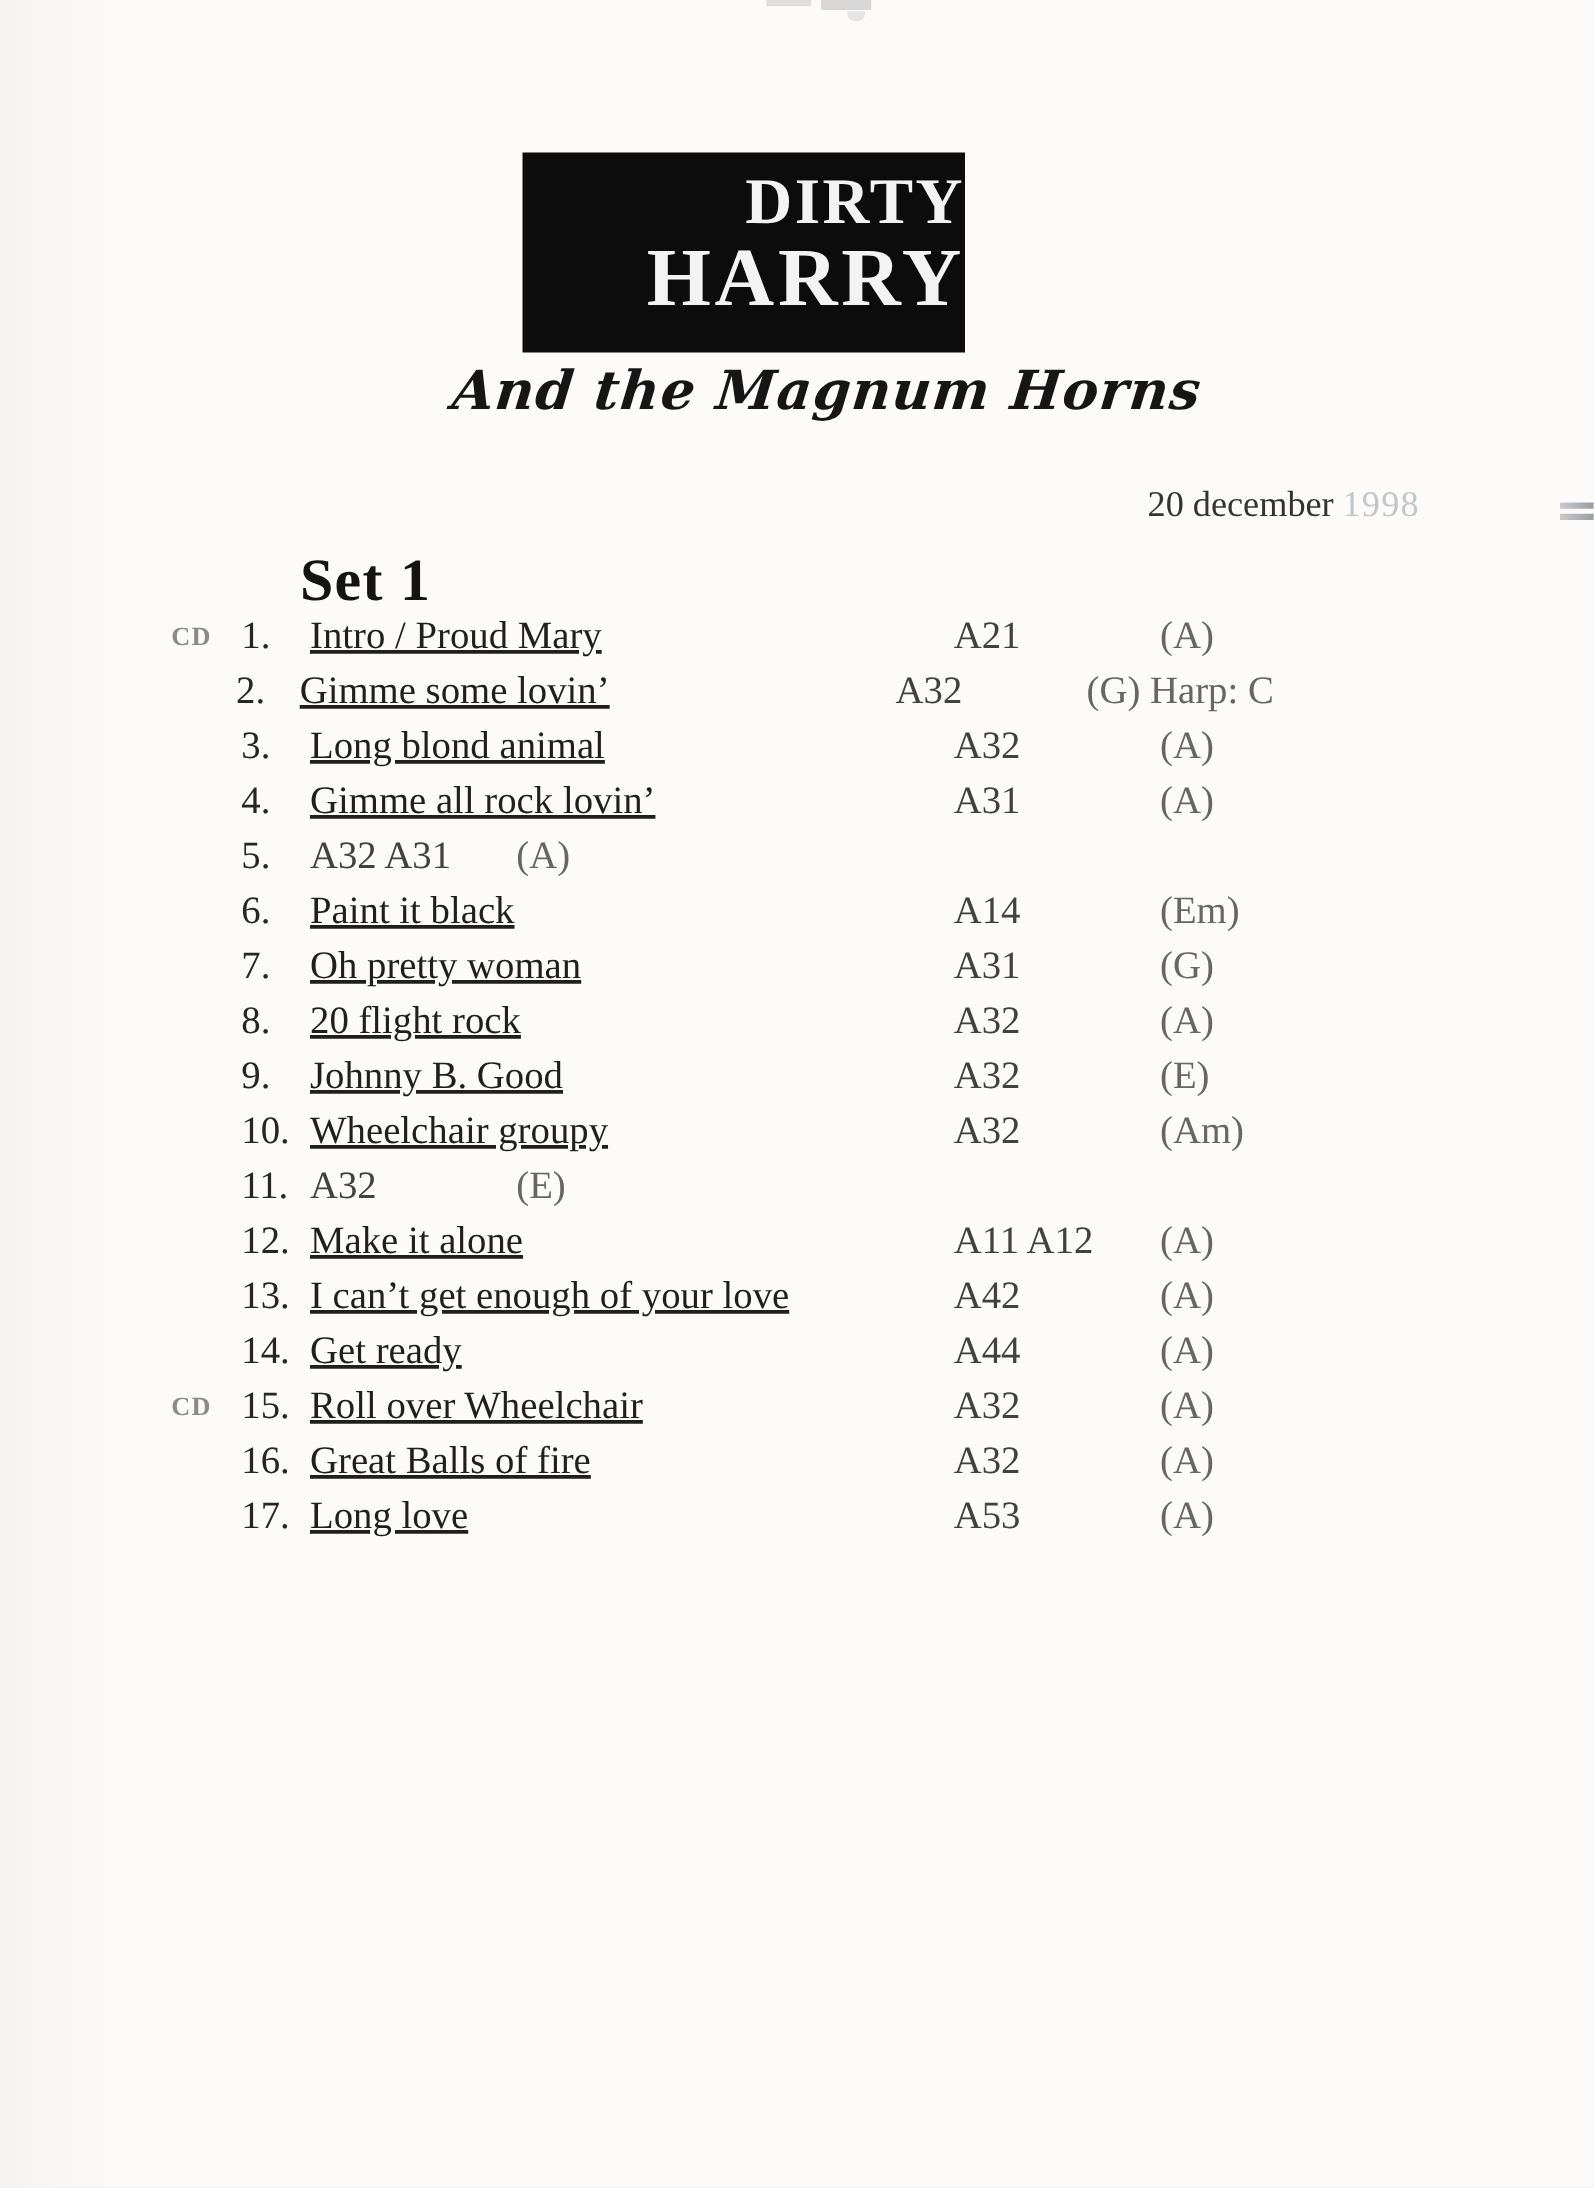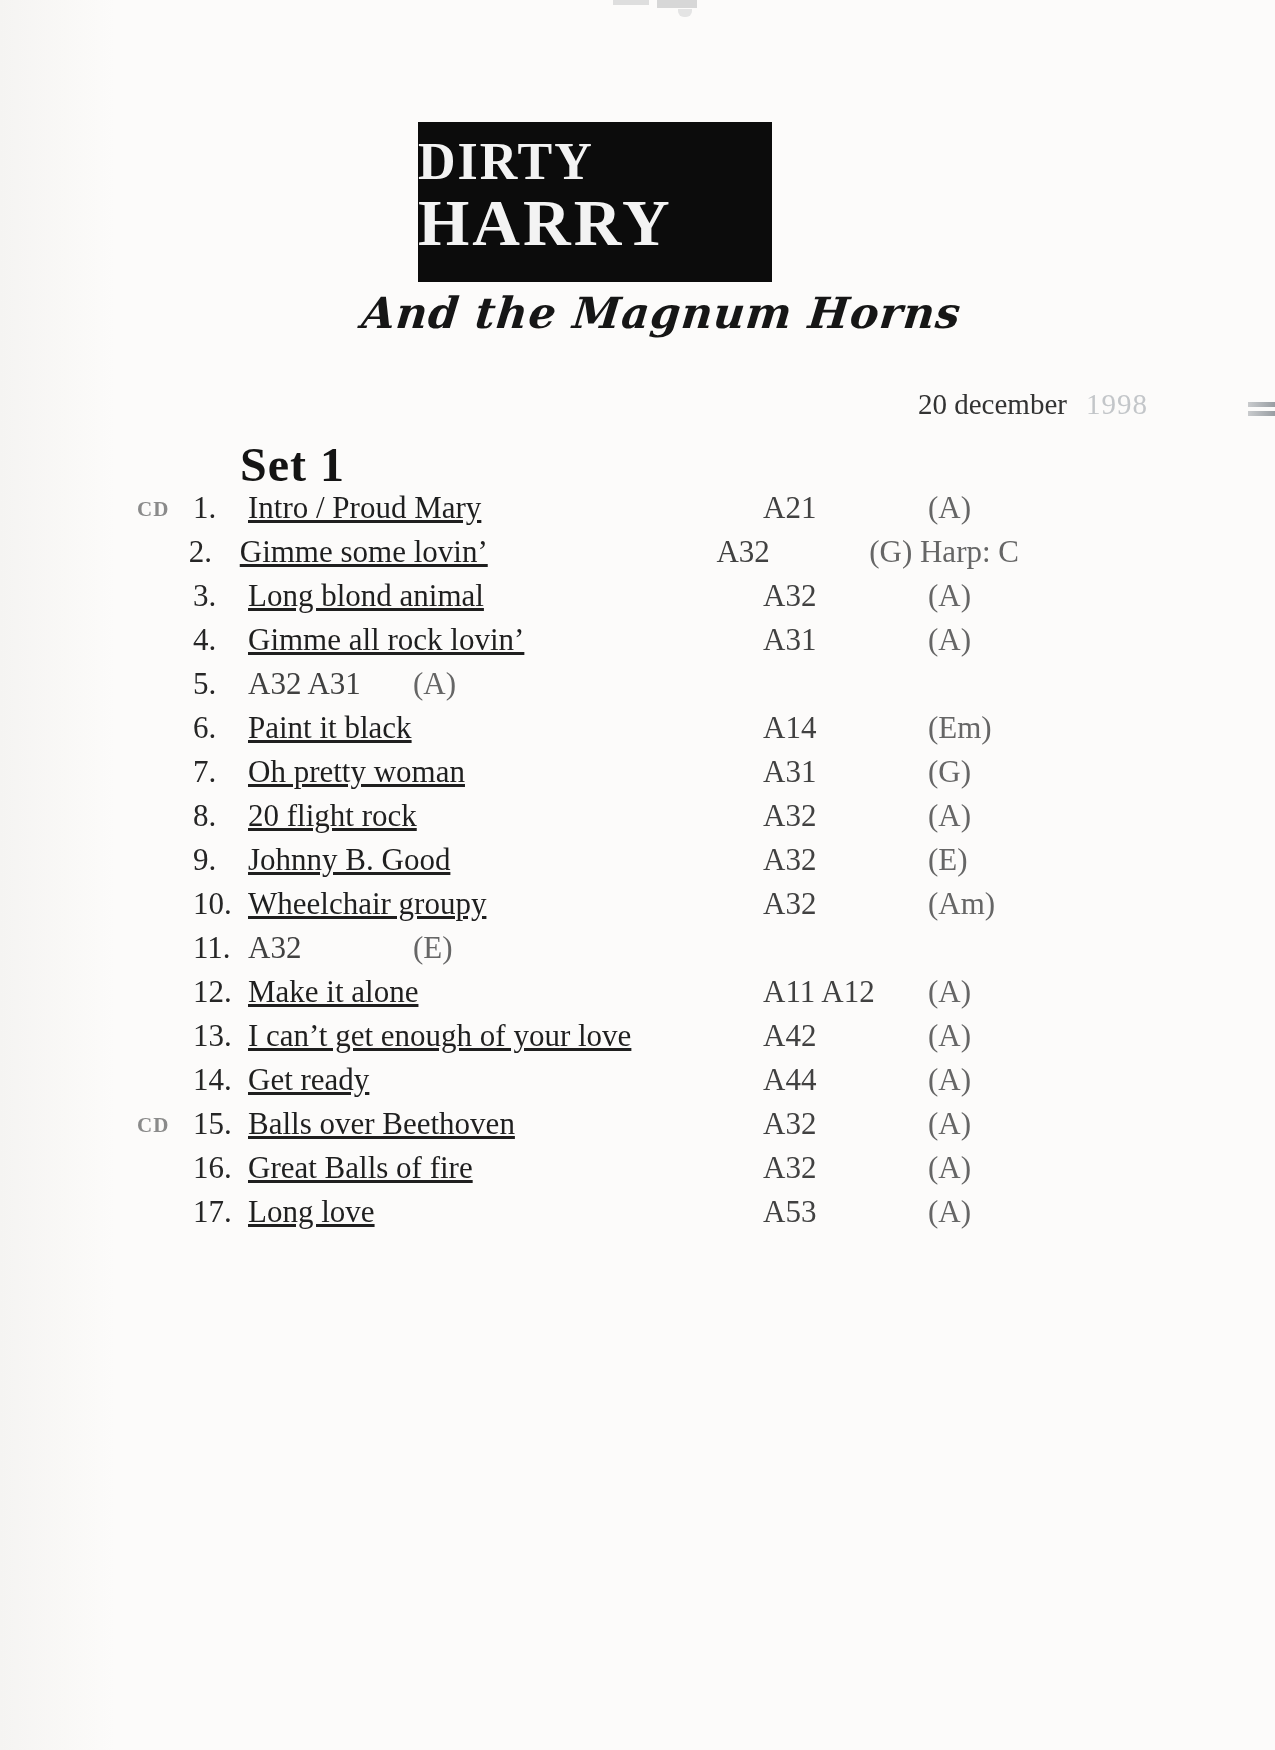--- a/index.html
+++ b/index.html
@@ -22,21 +22,21 @@
   .scan-dash.d2 { left: 657px; top: 0; width: 40px; height: 8px; background:#d7d7d7; }
   .scan-dash.d3 { left: 678px; top: 9px; width: 14px; height: 8px; background:#e4e4e4; border-radius: 0 0 6px 6px; }
 
   
   .logo-box {
     position: absolute;
     left: 418px; top: 122px;
     width: 354px; height: 160px;
     background: #0c0c0c;
     color: #f3f3f3;
-    text-align: left;
+    text-align: right;
   }
   .logo-line1 {
     margin-top: 14px;
     font-size: 52px;
     font-weight: bold;
     letter-spacing: 2px;
     line-height: 52px;
   }
   .logo-line2 {
     margin-top: 2px;
@@ -65,21 +65,21 @@
   
   .date {
     position: absolute;
     left: 918px; top: 388px;
     font-size: 29px;
     color: #333333;
     white-space: nowrap;
   }
   .date .year {
     color: #c3c6c9;
-    margin-left: 19px;
+    margin-left: 7px;
     letter-spacing: 1px;
   }
 
   
   .edge-mark { position: absolute; right: 0; top: 402px; width: 27px; }
   .edge-mark i {
     display: block;
     height: 5px;
     margin-bottom: 4px;
     background: linear-gradient(90deg, #c9cbcd, #989da2);
@@ -242,21 +242,21 @@
       <div class="row">
     <span class="cd"></span>
     <span class="num">14.</span>
     <span class="title">Get ready</span>
     <span class="code">A44</span>
     <span class="key">(A)</span>
   </div>
       <div class="row">
     <span class="cd">CD</span>
     <span class="num">15.</span>
-    <span class="title">Balls over Beethoven</span>
+    <span class="title">Roll over Wheelchair</span>
     <span class="code">A32</span>
     <span class="key">(A)</span>
   </div>
       <div class="row">
     <span class="cd"></span>
     <span class="num">16.</span>
     <span class="title">Great Balls of fire</span>
     <span class="code">A32</span>
     <span class="key">(A)</span>
   </div>

